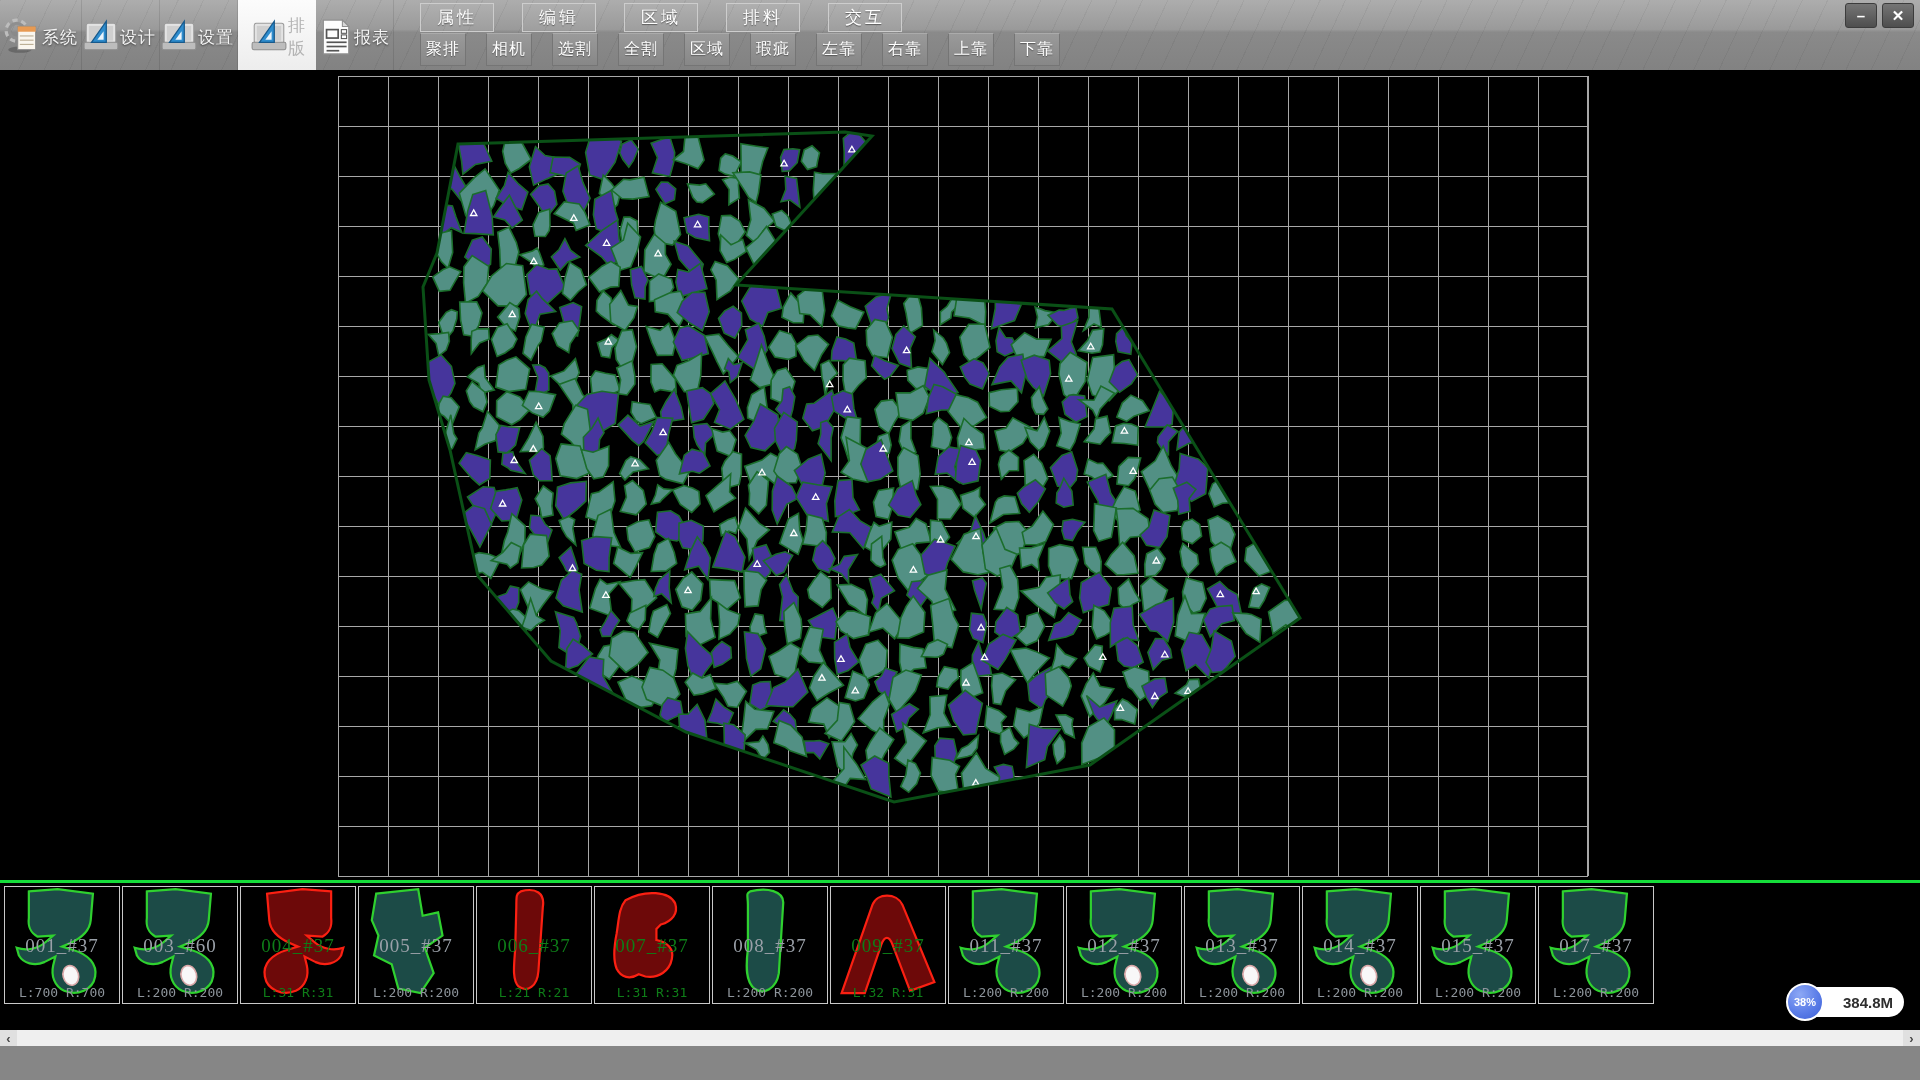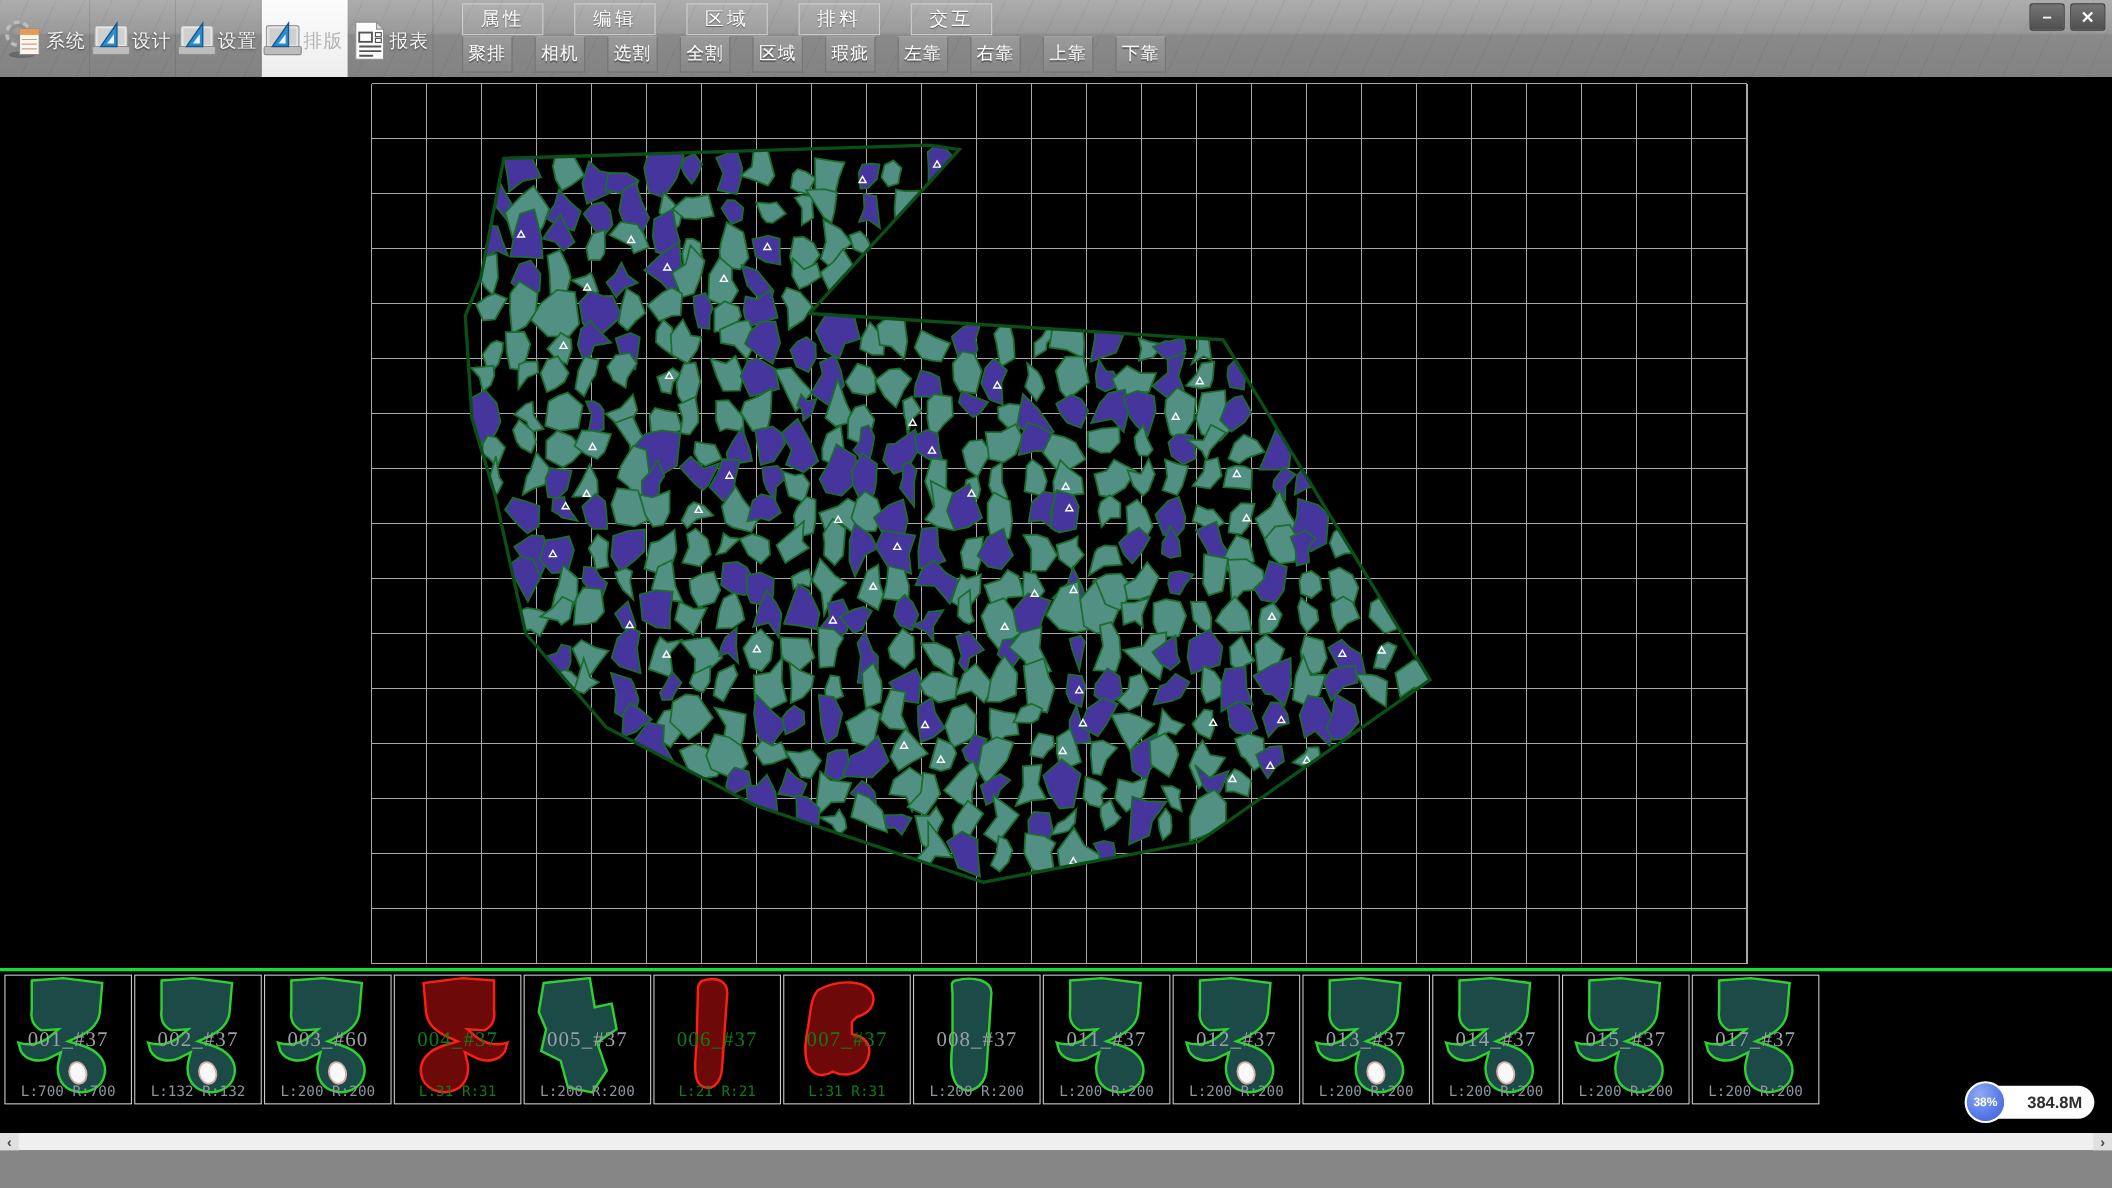--- a/index.html
+++ b/index.html
@@ -7,21 +7,21 @@
         font-family:"Liberation Sans",sans-serif;-webkit-user-select:none;user-select:none;}
 
   
   .header{position:absolute;top:0;left:0;width:1920px;height:70px;
     background:
       repeating-linear-gradient(115deg, rgba(0,0,0,0.05) 0 1px, rgba(255,255,255,0) 1px 23px),
       linear-gradient(180deg,#adadad 0%,#9a9a9a 42%,#8a8a8a 46%,#828282 100%);}
   .apps{position:absolute;left:4px;top:0;height:70px;display:flex;}
   .app-btn{width:78px;height:70px;display:flex;flex-direction:row;align-items:center;
     padding-top:3px;box-sizing:border-box;border-right:1px solid rgba(0,0,0,0.10);cursor:default;}
-  .app-btn.selected{background:linear-gradient(#fcfcfc,#ededed);border-right-color:transparent;}
+  .app-btn.selected{background:linear-gradient(#fcfcfc,#ededed);border-right-color:transparent;padding-left:12px;}
   .app-icon{width:38px;height:38px;}
   .app-icon svg{width:38px;height:38px;display:block;}
   .app-label{margin-top:1px;font-size:17px;color:#f4f4f4;letter-spacing:1px;
     text-shadow:0 1px 2px rgba(50,50,50,0.85);}
   .app-btn.selected .app-label{color:#b3b3b3;text-shadow:none;}
 
   .menu-tabs{position:absolute;left:420px;top:3px;display:flex;gap:28px;}
   .menu-tab{width:72px;height:27px;display:flex;align-items:center;justify-content:center;
     border:1px solid #cdcdcd;background:rgba(255,255,255,0.06);color:#fff;font-size:17px;
     letter-spacing:3px;text-shadow:0 1px 1px rgba(60,60,60,0.7);cursor:default;}
@@ -692,30 +692,20 @@
         <div class="thumb-label">001_#37</div>
         <div class="thumb-info">L:700 R:700</div>
       </div>
       <div class="thumb">
         <svg viewBox="0 0 100 105" preserveAspectRatio="xMidYMid meet">
           <path d="M20,4 L46,2 L78,6 L76,30 C75,41 66,47 57,51 L50,54 L60,57 C74,61 82,70 80,81 C78,93 64,99 52,94 C43,90 40,80 42,71 L44,63 L34,68 C25,72 15,69 11,62 L9,55 C18,58 28,56 35,50 L42,44 L28,45 C21,41 19,36 20,28 Z" fill="#1c4b47" stroke="#2fd12f" stroke-width="2"></path>
           <g fill="#f8f8f8" stroke="#d9a8a8" stroke-width="1.5">
             <ellipse cx="58" cy="80" rx="7" ry="9" transform="rotate(-15 58 80)"></ellipse>
           </g>
         </svg>
-        <div class="thumb-label">002_#37</div>
-        <div class="thumb-info">L:132 R:132</div>
-      </div>
-      <div class="thumb">
-        <svg viewBox="0 0 100 105" preserveAspectRatio="xMidYMid meet">
-          <path d="M20,4 L46,2 L78,6 L76,30 C75,41 66,47 57,51 L50,54 L60,57 C74,61 82,70 80,81 C78,93 64,99 52,94 C43,90 40,80 42,71 L44,63 L34,68 C25,72 15,69 11,62 L9,55 C18,58 28,56 35,50 L42,44 L28,45 C21,41 19,36 20,28 Z" fill="#1c4b47" stroke="#2fd12f" stroke-width="2"></path>
-          <g fill="#f8f8f8" stroke="#d9a8a8" stroke-width="1.5">
-            <ellipse cx="58" cy="80" rx="7" ry="9" transform="rotate(-15 58 80)"></ellipse>
-          </g>
-        </svg>
         <div class="thumb-label">003_#60</div>
         <div class="thumb-info">L:200 R:200</div>
       </div>
       <div class="thumb red">
         <svg viewBox="0 0 100 105" preserveAspectRatio="xMidYMid meet">
           <g transform="translate(100,0) scale(-1,1)">
             <path d="M20,4 L46,2 L78,6 L76,30 C75,41 66,47 57,51 L50,54 L60,57 C74,61 82,70 80,81 C78,93 64,99 52,94 C43,90 40,80 42,71 L44,63 L34,68 C25,72 15,69 11,62 L9,55 C18,58 28,56 35,50 L42,44 L28,45 C21,41 19,36 20,28 Z" fill="#6d0909" stroke="#fb2012" stroke-width="2"></path>
           </g>
         </svg>
         <div class="thumb-label">004_#37</div>
@@ -741,20 +731,27 @@
         </svg>
         <div class="thumb-label">007_#37</div>
         <div class="thumb-info">L:31 R:31</div>
       </div>
       <div class="thumb">
         <svg viewBox="0 0 100 105" preserveAspectRatio="xMidYMid meet">
           <path d="M32,4 C48,0 62,4 62,14 L58,78 C56,92 44,98 36,92 C28,86 28,72 30,56 L30,16 C30,8 28,6 32,4 Z" fill="#1c4b47" stroke="#2fd12f" stroke-width="2"></path>
         </svg>
         <div class="thumb-label">008_#37</div>
         <div class="thumb-info">L:200 R:200</div>
+      </div>
+      <div class="thumb red">
+        <svg viewBox="0 0 100 105" preserveAspectRatio="xMidYMid meet">
+          <path d="M8,96 L36,16 C40,5 58,5 63,16 L92,86 L70,94 L54,52 C51,44 47,44 44,52 L29,96 Z" fill="#6d0909" stroke="#fb2012" stroke-width="2"></path>
+        </svg>
+        <div class="thumb-label">009_#37</div>
+        <div class="thumb-info">L:32 R:31</div>
       </div>
       <div class="thumb">
         <svg viewBox="0 0 100 105" preserveAspectRatio="xMidYMid meet">
           <path d="M20,4 L46,2 L78,6 L76,30 C75,41 66,47 57,51 L50,54 L60,57 C74,61 82,70 80,81 C78,93 64,99 52,94 C43,90 40,80 42,71 L44,63 L34,68 C25,72 15,69 11,62 L9,55 C18,58 28,56 35,50 L42,44 L28,45 C21,41 19,36 20,28 Z" fill="#1c4b47" stroke="#2fd12f" stroke-width="2"></path>
         </svg>
         <div class="thumb-label">011_#37</div>
         <div class="thumb-info">L:200 R:200</div>
       </div>
       <div class="thumb">
         <svg viewBox="0 0 100 105" preserveAspectRatio="xMidYMid meet">

